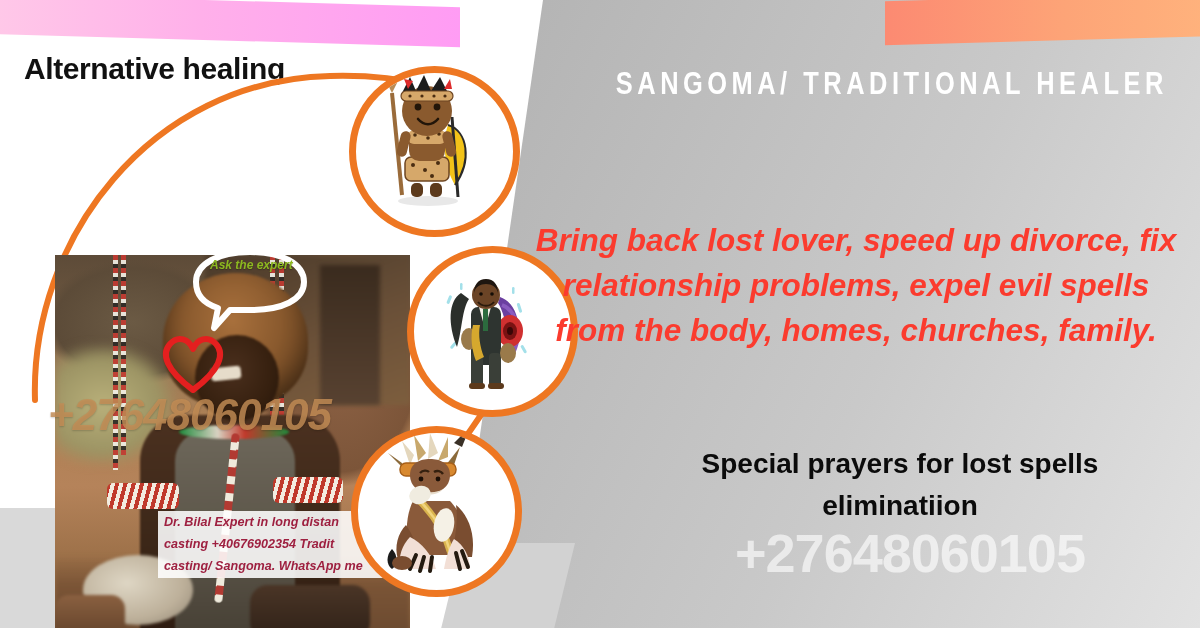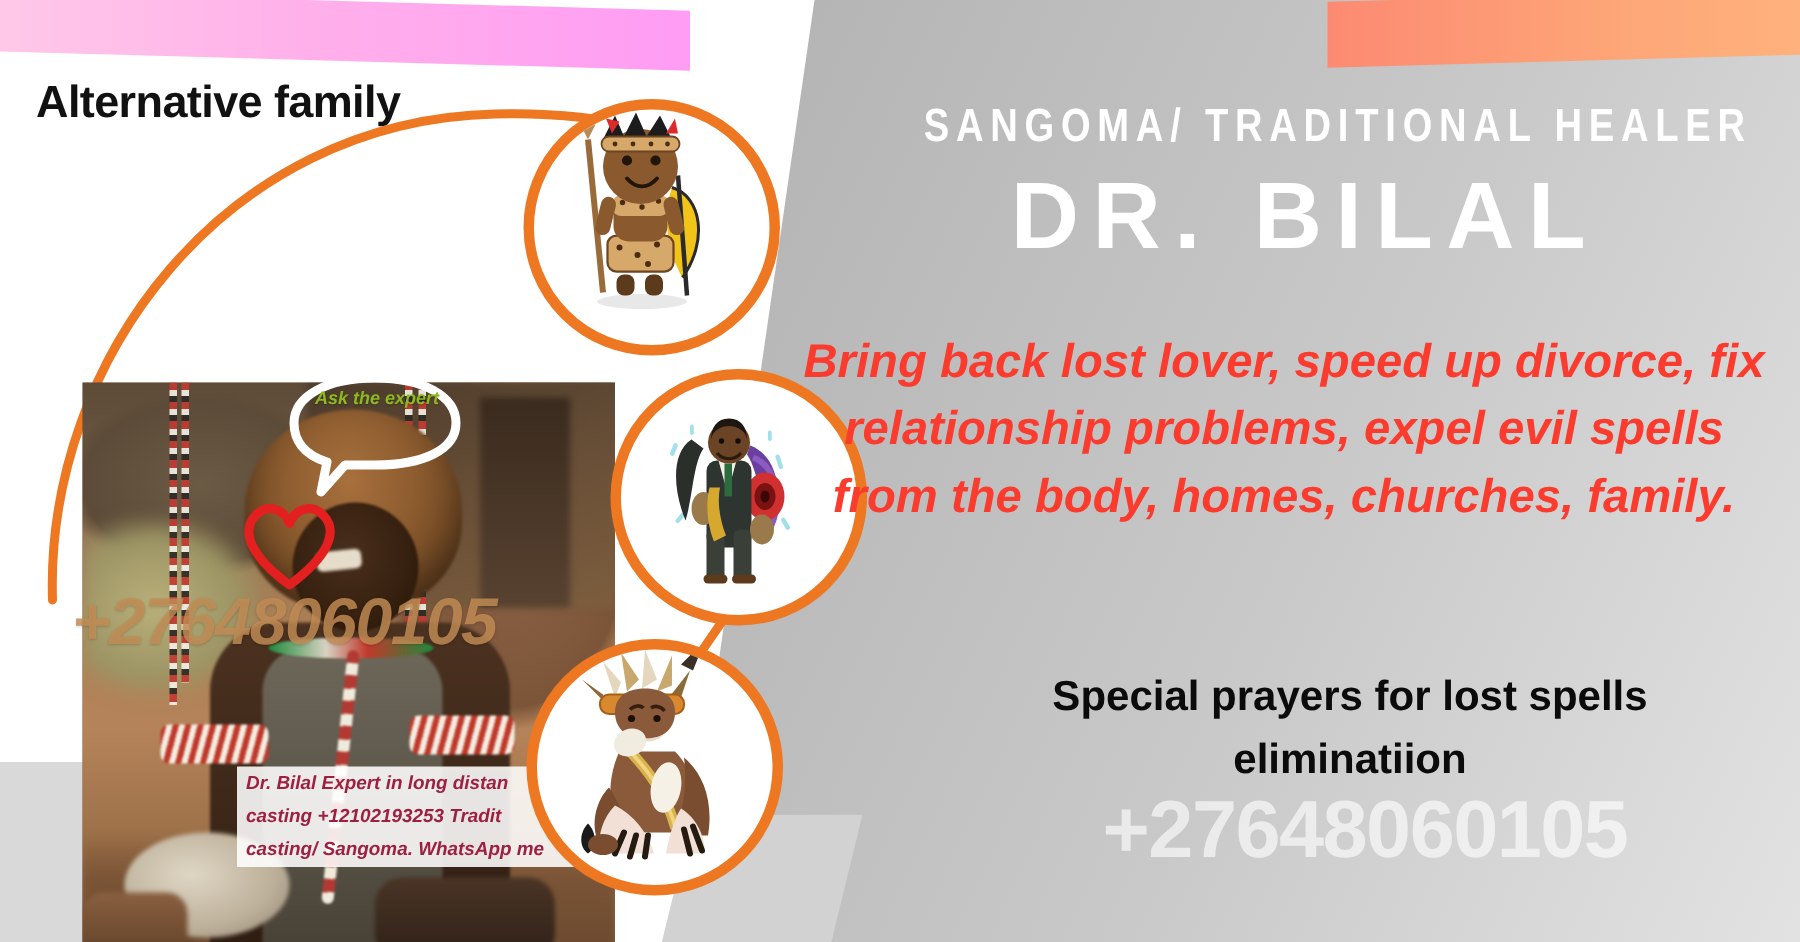--- a/index.html
+++ b/index.html
@@ -121,21 +121,21 @@
 
 <div id="poster">
 
   <div id="grey-panel" class="band"></div>
   <div id="grey-strip-bottom"></div>
   <div id="grey-block-left"></div>
 
   <div id="pink-band" class="band"></div>
   <div id="orange-band" class="band"></div>
 
-  <div id="alt-healing">Alternative family</div>
+  <div id="alt-healing">Alternative healing</div>
 
   <svg id="big-arc" viewBox="0 0 520 430">
     <path d="M 35 360 C 30 200 150 40 330 36 C 400 34 455 48 500 74" fill="none" stroke="#ee7722" stroke-width="6" stroke-linecap="round"></path>
   </svg>
 
   <svg id="connector" viewBox="0 0 260 530">
     <path d="M 96 125 L 140 163" fill="none" stroke="#ee7722" stroke-width="6" stroke-linecap="round"></path>
     <path d="M 170 193 L 160 250" fill="none" stroke="#ee7722" stroke-width="6" stroke-linecap="round"></path>
     <path d="M 153 352 L 120 400" fill="none" stroke="#ee7722" stroke-width="6" stroke-linecap="round"></path>
   </svg>
@@ -170,21 +170,21 @@
 
   <svg id="bubble" viewBox="0 0 120 84">
     <path d="M60 4 C 92 4 114 16 114 34 C 114 52 92 62 60 62 L 40 62 L 24 80 L 28 60 C 12 55 6 45 6 34 C 6 16 28 4 60 4 Z" fill="none" stroke="#ffffff" stroke-width="6" stroke-linejoin="round"></path>
   </svg>
   <div id="bubble-text">Ask the expert</div>
 
   <div id="photo-phone">+27648060105</div>
 
   <div id="caption">
     <p>Dr. Bilal Expert in long distan</p>
-    <p>casting +12102193253 Tradit</p>
+    <p>casting +40676902354 Tradit</p>
     <p>casting/ Sangoma. WhatsApp me</p>
   </div>
 
   <div id="circle1" class="circle">
     <svg viewBox="0 0 143 143" width="143" height="143">
       <ellipse cx="72" cy="128" rx="30" ry="5" fill="#e8e8e8"></ellipse>
       <line x1="36" y1="20" x2="46" y2="122" stroke="#9a6b3a" stroke-width="4"></line>
       <path d="M36 20 L31 10 L41 10 Z" fill="#b98b55"></path>
       <path d="M92 52 C 112 58 116 88 99 112 C 88 94 86 68 92 52 Z" fill="#f2c319"></path>
       <path d="M92 52 C 112 58 116 88 99 112" fill="none" stroke="#2a2a2a" stroke-width="2"></path>
@@ -292,18 +292,17 @@
           <path d="M74 124 L72 138"></path>
         <path d="M98 120 L102 136"></path>
           <path d="M104 118 L110 134"></path>
       </g>
       <path d="M34 116 C 28 122 28 132 34 136 C 40 132 40 122 34 116 Z" fill="#1b1b1b"></path>
       <ellipse cx="44" cy="130" rx="10" ry="7" fill="#7a4d30"></ellipse>
     </svg>
   </div>
 
   <div id="kicker">SANGOMA/ TRADITIONAL HEALER</div>
-  <div id="name">DR. BILAL</div>
   <div id="services">Bring back lost lover, speed up divorce, fix relationship problems, expel evil spells from the body, homes, churches, family.</div>
   <div id="prayers">Special prayers for  lost spells eliminatiion</div>
   <div id="phone-wm">+27648060105</div>
 
 </div>
 
 </body></html>

